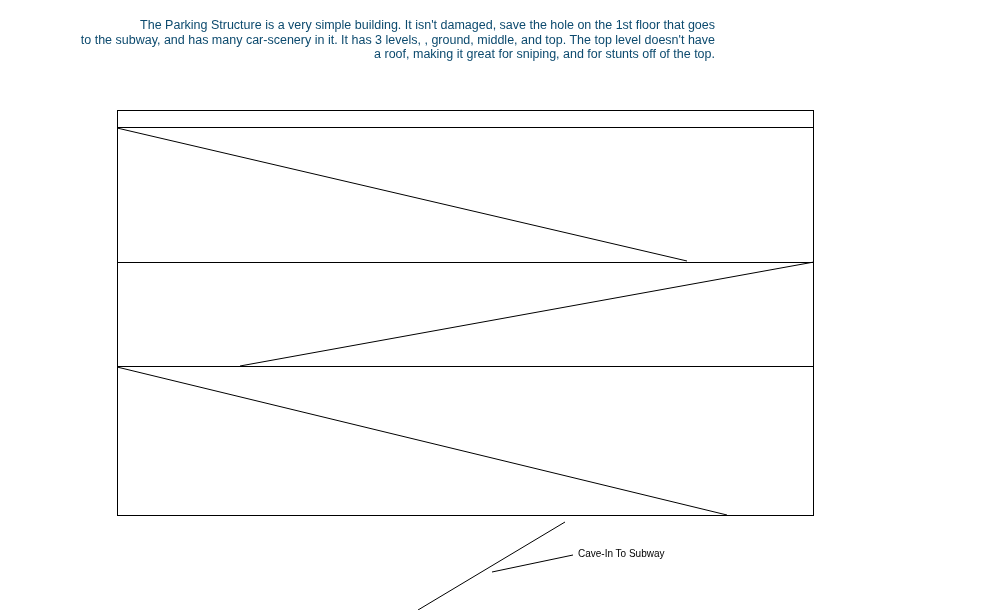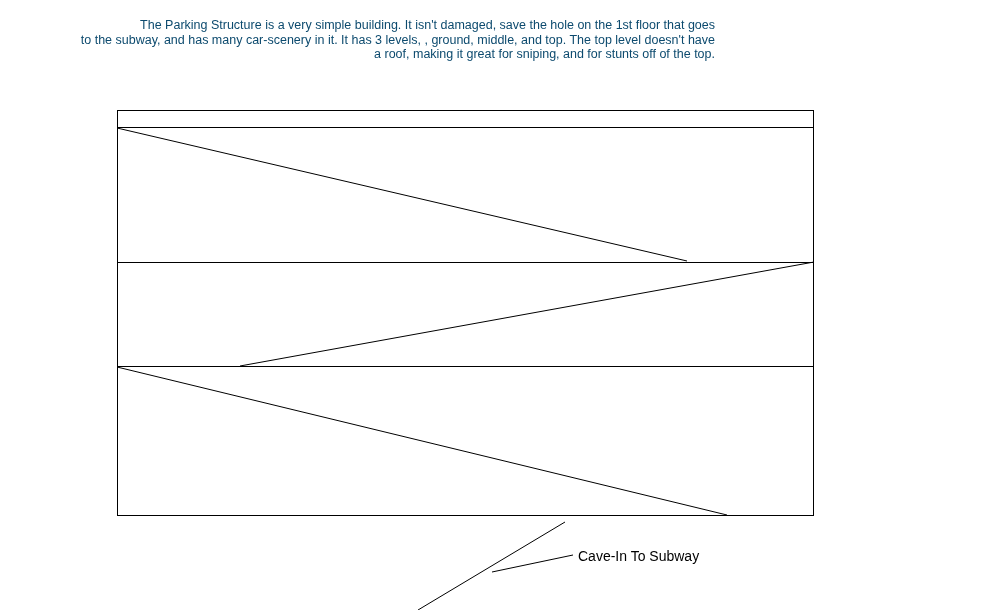--- a/index.html
+++ b/index.html
@@ -30,21 +30,21 @@
     position: absolute;
     left: 0;
     top: 0;
     width: 983px;
     height: 610px;
   }
   #caveinLabel {
     position: absolute;
     left: 578px;
     top: 548px;
-    font-size: 14px;
+    font-size: 10px;
     color: #000000;
     white-space: nowrap;
   }
 </style>
 </head>
 <body>
 
 <div id="description">The Parking Structure is a very simple building.  It isn't damaged, save the hole on the 1st floor that goes to the subway, and has many car-scenery in it.  It has 3 levels, , ground, middle, and top.  The top level doesn't have a roof, making it great for sniping, and for stunts off of the top.</div>
 
 <svg id="diagram" viewBox="0 0 983 610" xmlns="http://www.w3.org/2000/svg">

